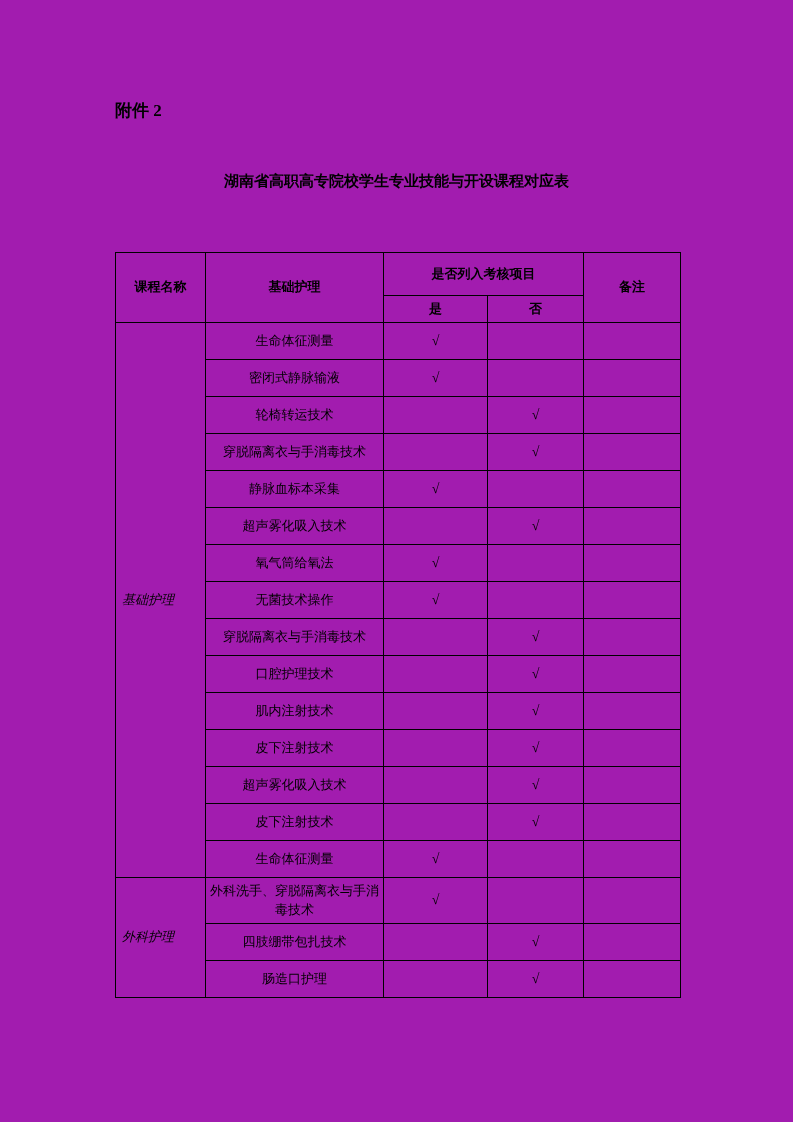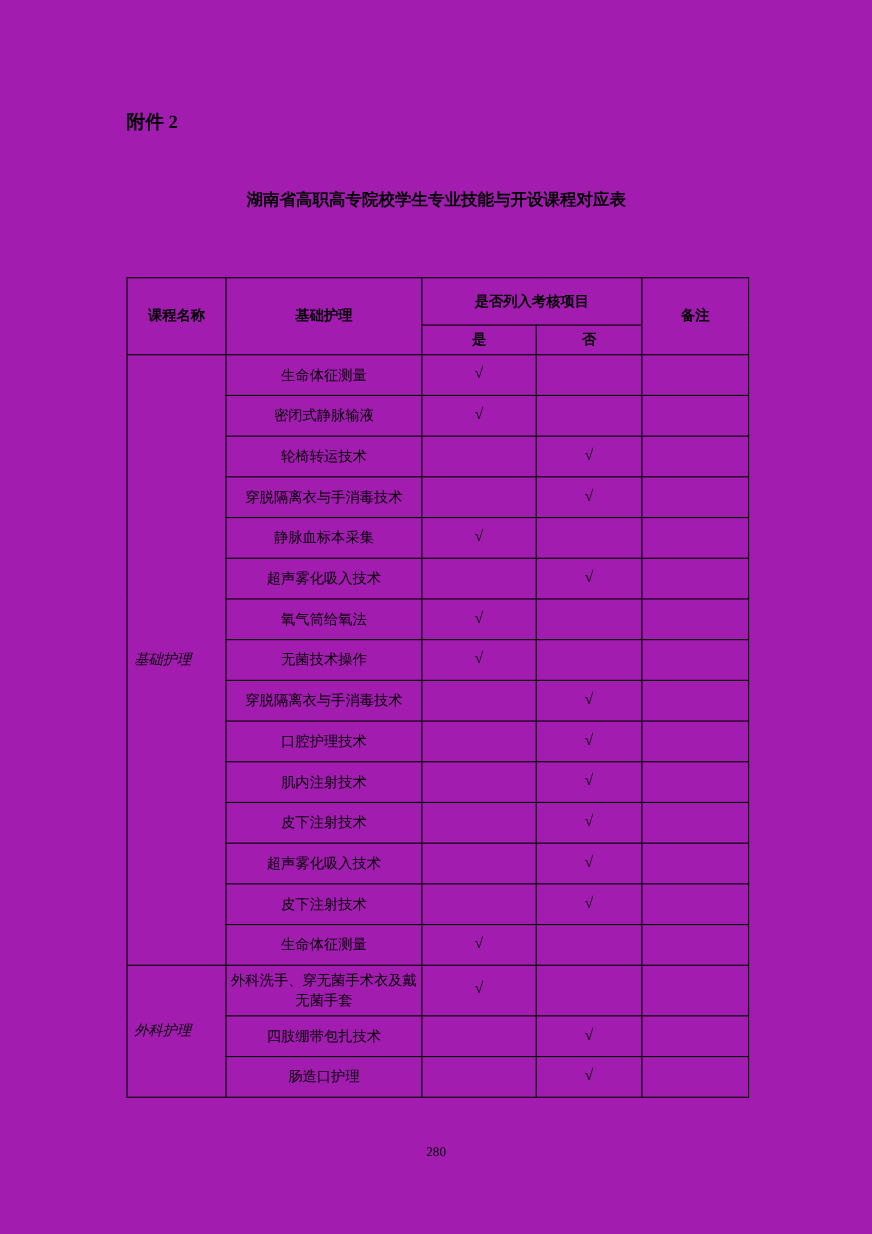--- a/index.html
+++ b/index.html
@@ -175,35 +175,34 @@
         <td class="remark-cell"></td>
       </tr>
       <tr>
         <td class="skill-cell">生命体征测量</td>
         <td class="mark-cell">√</td>
         <td class="mark-cell"></td>
         <td class="remark-cell"></td>
       </tr>
       <tr class="tall-row">
         <td rowspan="3" class="category-cell">外科护理</td>
-        <td class="skill-cell">外科洗手、穿无菌手术衣及戴无菌手套</td>
+        <td class="skill-cell">外科洗手、穿脱隔离衣与手消毒技术</td>
         <td class="mark-cell">√</td>
         <td class="mark-cell"></td>
         <td class="remark-cell"></td>
       </tr>
       <tr>
         <td class="skill-cell">四肢绷带包扎技术</td>
         <td class="mark-cell"></td>
         <td class="mark-cell">√</td>
         <td class="remark-cell"></td>
       </tr>
       <tr>
         <td class="skill-cell">肠造口护理</td>
         <td class="mark-cell"></td>
         <td class="mark-cell">√</td>
         <td class="remark-cell"></td>
       </tr>
     </tbody>
   </table>
 
-  <div class="page-number">280</div>
 
 </div>
 
 </body></html>

